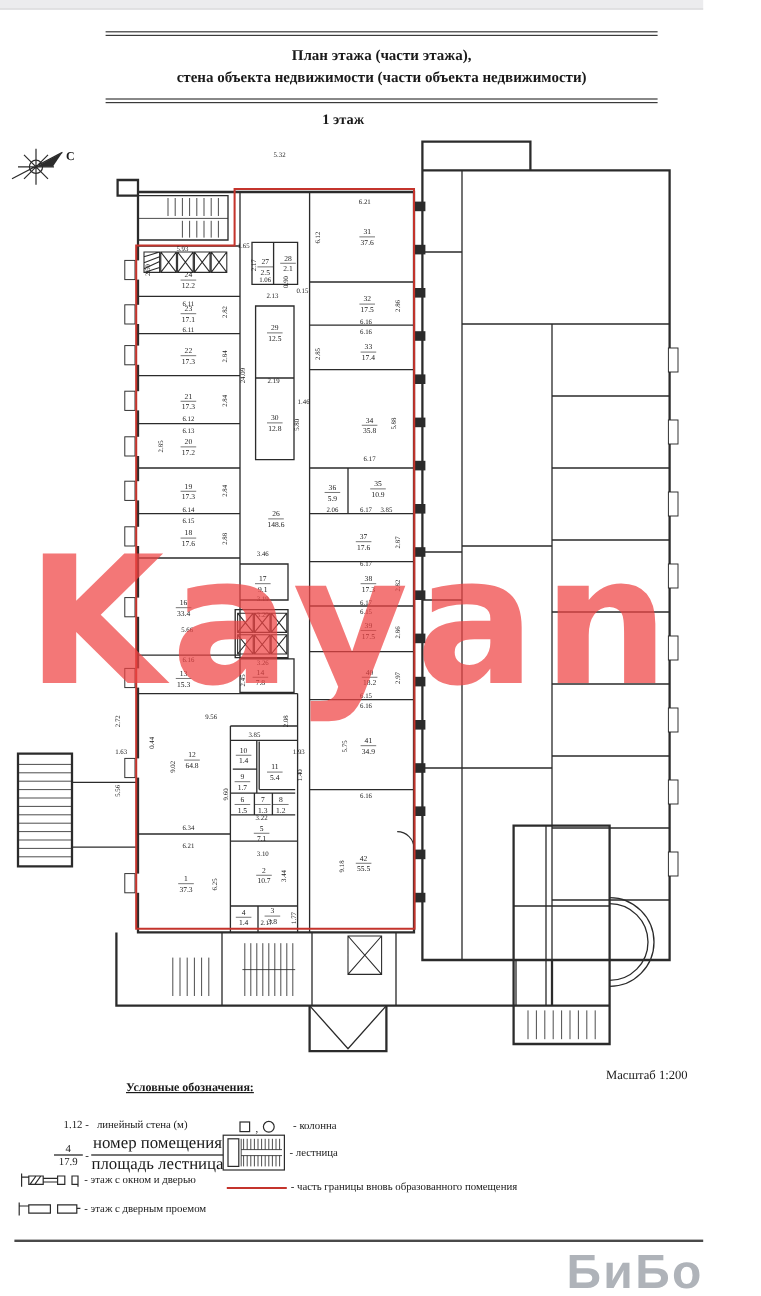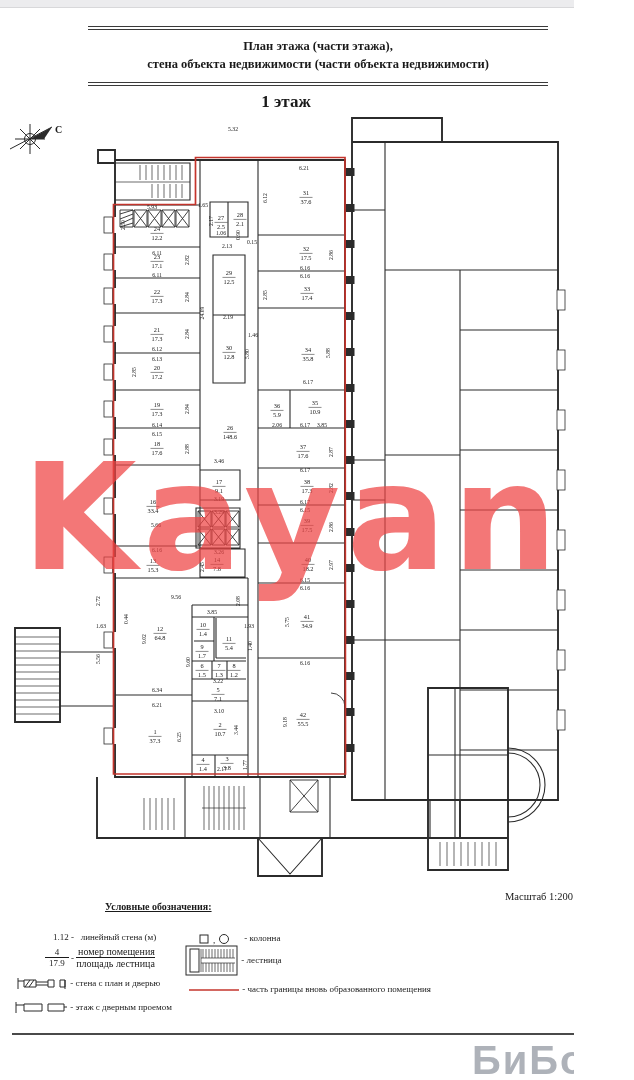--- a/index.html
+++ b/index.html
@@ -1,43 +1,43 @@
 <!DOCTYPE html>
 <html><head>
 <meta charset="utf-8">
 <style>
   html,body{margin:0;padding:0;background:#fff;}
   .page{position:relative;width:574px;height:1080px;background:#fff;overflow:hidden;
-        font-family:"Liberation Serif",serif;color:#1a1a1a;}
+        font-family:"Liberation Serif",serif;color:#1a1a1a;padding-left:12px;}
   .top-strip{position:absolute;left:0;top:0;width:634px;height:7px;background:#ececee;
         border-bottom:1px solid #d8d8da;}
   .title-box{position:absolute;left:88px;top:26px;width:460px;border-top:4px double #3a3a3a;
         border-bottom:4px double #3a3a3a;padding:7px 0 9px;text-align:center;
         font-weight:bold;font-size:12.5px;line-height:1.45;}
   .floor-label{position:absolute;left:0;top:92px;width:572px;text-align:center;
-        font-weight:bold;font-size:17px;}
+        font-weight:bold;font-size:12px;}
   .scale-label{position:absolute;left:505px;top:891px;font-size:10.5px;}
   .wm-kayan{position:absolute;left:22px;top:432px;font-size:148px;font-weight:700;
         letter-spacing:6px;font-family:"DejaVu Sans",sans-serif;color:#ef4444;opacity:.72;
         pointer-events:none;z-index:5;}
   .wm-biboss{position:absolute;left:472px;top:1038px;font-size:40px;font-weight:700;
         font-family:"Liberation Sans",sans-serif;color:#9ba0a8;opacity:.8;letter-spacing:2px;
         z-index:6;white-space:nowrap;}
   #plan{position:absolute;left:0;top:0;z-index:2;}
   #plan text{font-family:"Liberation Serif",serif;fill:#1a1a1a;text-anchor:middle;}
   #plan text.rn{font-size:6.3px;}
   #plan text.dim{font-size:5.7px;}
   #plan text.compass{font-size:10px;font-weight:bold;text-anchor:start;}
   .legend-title{position:absolute;left:105px;top:901px;font-size:10px;font-weight:bold;
         text-decoration:underline;z-index:4;}
   .leg{position:absolute;font-size:9px;z-index:4;}
   .frac{display:inline-block;text-align:center;vertical-align:middle;font-size:9px;}
   .frac .top{display:block;border-bottom:1px solid #1a1a1a;padding:0 4px;}
   .frac .bot{display:block;padding:0 4px;}
-  .frac2{display:inline-block;text-align:right;vertical-align:middle;font-size:10px;}
+  .frac2{display:inline-block;text-align:center;vertical-align:middle;font-size:14px;}
   .frac2 .top{display:block;border-bottom:1px solid #1a1a1a;}
   .frac2 .bot{display:block;}
   .bottom-rule{position:absolute;left:12px;top:1033px;width:610px;height:2px;background:#4a4a4a;z-index:4;}
 </style>
 </head>
 <body>
 
 <div class="page">
   <div class="top-strip"></div>
 
@@ -468,21 +468,21 @@
     <span class="frac2">
       <span class="top">номер помещения</span>
       <span class="bot">площадь лестница</span>
     </span>
   </div>
 
   <div class="leg" style="left:16px;top:976px;">
     <svg width="52" height="16" style="vertical-align:middle;">
       <path d="M2,2V13 M2,5H8 M8,4H20V11H8Z M9,11L14,4 M13,11L18,4 M20,6H32 M20,9H32 M32,4H38V11H32Z M44,4H49V11H44Z M49,4V13" stroke="#2b2b2b" stroke-width="1" fill="none"></path>
     </svg>
-    <span>- стена с план и дверью</span>
+    <span>- этаж с окном и дверью</span>
   </div>
 
   <div class="leg" style="left:14px;top:1000px;">
     <svg width="54" height="16" style="vertical-align:middle;">
       <path d="M2,2V13 M2,5H10 M10,4H28V11H10Z M34,4H50V11H34Z M50,7H53" stroke="#2b2b2b" stroke-width="1" fill="none"></path>
     </svg>
     <span>- этаж с дверным проемом</span>
   </div>
 
   <div class="leg" style="left:198px;top:932px;">

